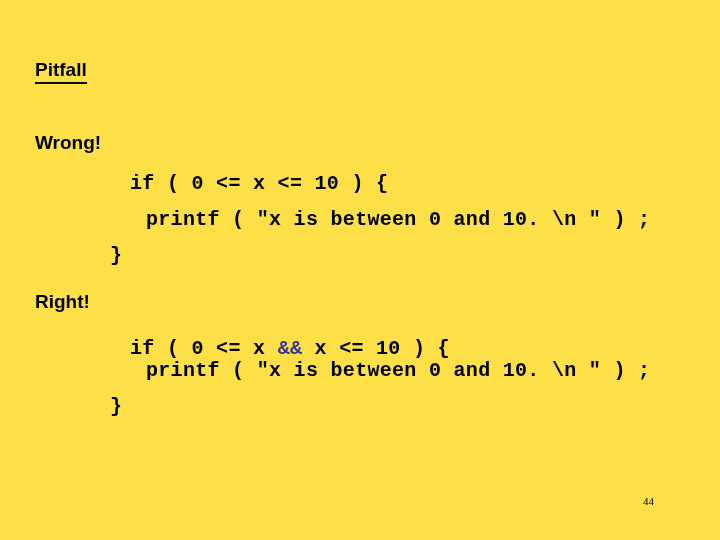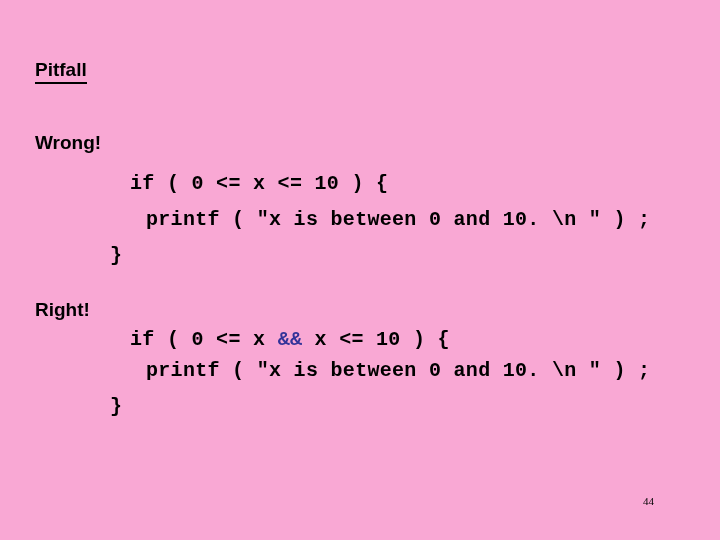--- a/index.html
+++ b/index.html
@@ -11,21 +11,21 @@
     height: 540px;
     background: #ffffff;
     font-family: "Liberation Sans", sans-serif;
     color: #000000;
     overflow: hidden;
   }
   .slide {
     position: relative;
     width: 720px;
     height: 540px;
-    background: #f9a8d4;
+    background: #fde047;
   }
 
   
   .slide-title {
     position: absolute;
     left: 35px;
     top: 60px;
     font-family: "Liberation Sans", sans-serif;
     font-size: 19px;
     font-weight: bold;
@@ -45,42 +45,42 @@
     position: absolute;
     left: 35px;
     font-family: Liberation Sans, sans-serif;
     font-size: 19px;
     font-weight: bold;
     color: #000000;
     white-space: nowrap;
     line-height: 1.1;
   }
   #heading-wrong { top: 133px; }
-  #heading-right { top: 300px; }
+  #heading-right { top: 292px; }
 
   
   .code-line {
     position: absolute;
     font-family: "Liberation Mono", "DejaVu Sans Mono", monospace;
     font-size: 20px;
     font-weight: bold;
     color: #000000;
     white-space: pre;
     line-height: 1.1;
     letter-spacing: 0.3px;
   }
   .code-line.lvl-if     { left: 130px; }
   .code-line.lvl-body   { left: 146px; }
   .code-line.lvl-close  { left: 110px; }
 
   #w-line-1 { top: 173px; }
   #w-line-2 { top: 209px; }
   #w-line-3 { top: 245px; }
 
-  #r-line-1 { top: 329px; }
+  #r-line-1 { top: 338px; }
   #r-line-2 { top: 360px; }
   #r-line-3 { top: 396px; }
 
   .op-and {
     color: #333399;
   }
 
   
   .page-number {
     position: absolute;

